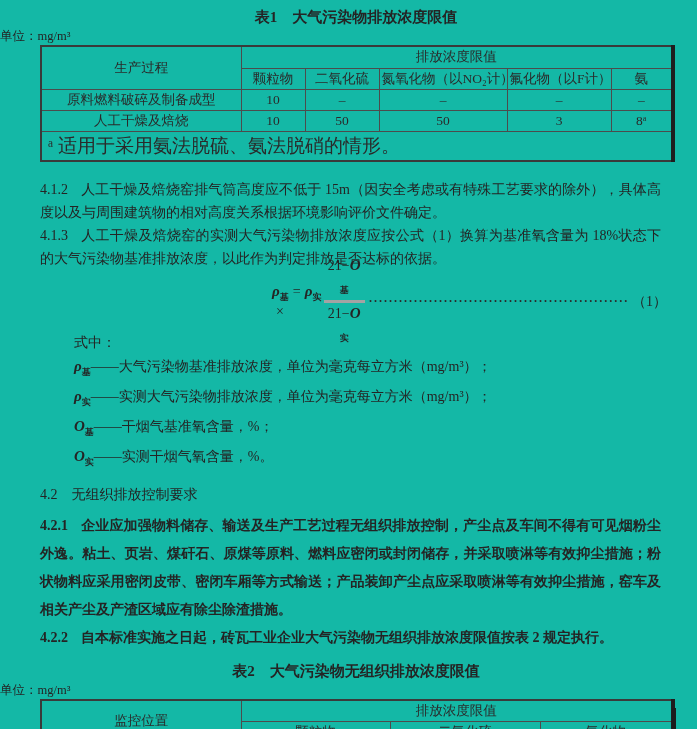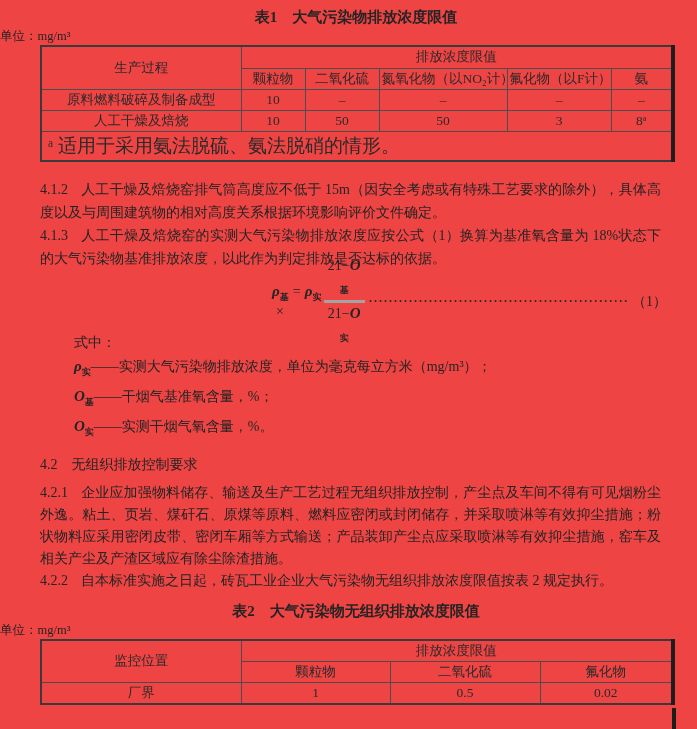--- a/index.html
+++ b/index.html
@@ -1,19 +1,19 @@
 <!DOCTYPE html>
 <html lang="zh"><head>
 <meta charset="utf-8">
 <style>
   html,body{margin:0;padding:0;background:#fff;}
   .page{
     position:relative;
     width:697px;height:729px;
-    background:#ef4444;
+    background:#14b8a6;
     color:#242424;
     font-family:"Liberation Serif","DejaVu Serif",serif;
     font-size:14px;
     overflow:hidden;
     box-sizing:border-box;
     padding-top:8px;
   }
   
   .tbl-title{
     text-align:center;font-weight:bold;font-size:15px;line-height:18px;
@@ -45,21 +45,21 @@
   .para{
     text-align:justify;line-height:23px;margin:0;
     padding:0 36px 0 40px;
   }
   .para .pnum{margin-right:13px;}
   .mt16{margin-top:16px;}
   .sec-head{
     font-weight:normal;line-height:22px;margin:10px 0 0 0;padding-left:40px;
   }
   .sec-head .pnum{margin-right:14px;}
-  .para42{line-height:22px;margin-top:6px;}
+  .para42{line-height:28px;margin-top:6px;font-weight:bold;}
   
   .formula{
     display:flex;align-items:center;
     padding:0 30px 0 272px;margin-top:8px;margin-bottom:6px;height:48px;
   }
   .sym{font-style:italic;font-weight:600;font-size:15px;}
   .fsub{font-size:9px;font-weight:700;vertical-align:-4px;}
   .fop{padding:0 4px;font-size:14px;}
   .frac{
     display:inline-block;text-align:center;vertical-align:middle;
@@ -148,20 +148,21 @@
     <span class="frac">
       <span class="num"><span>21−</span><span class="sym">O</span><span class="fsub">基</span></span>
       <span class="den"><span>21−</span><span class="sym">O</span><span class="fsub">实</span></span>
     </span>
     <span class="leader">····································································</span>
     <span class="f-number">（1）</span>
   </div>
 
   <p class="shizhong">式中：</p>
 
+  <p class="def-line"><span class="sym">ρ</span><span class="fsub">基</span><span>——大气污染物基准排放浓度，单位为毫克每立方米（mg/m³）；</span></p>
   <p class="def-line"><span class="sym">ρ</span><span class="fsub">实</span><span>——实测大气污染物排放浓度，单位为毫克每立方米（mg/m³）；</span></p>
   <p class="def-line"><span class="sym">O</span><span class="fsub">基</span><span>——干烟气基准氧含量，%；</span></p>
   <p class="def-line"><span class="sym">O</span><span class="fsub">实</span><span>——实测干烟气氧含量，%。</span></p>
 
   <p class="sec-head"><span class="pnum">4.2</span><span>无组织排放控制要求</span></p>
 
   <p class="para para42"><span class="pnum">4.2.1</span><span>企业应加强物料储存、输送及生产工艺过程无组织排放控制，产尘点及车间不得有可见烟粉尘外逸。粘土、页岩、煤矸石、原煤等原料、燃料应密闭或封闭储存，并采取喷淋等有效抑尘措施；粉状物料应采用密闭皮带、密闭车厢等方式输送；产品装卸产尘点应采取喷淋等有效抑尘措施，窑车及相关产尘及产渣区域应有除尘除渣措施。</span></p>
 
   <p class="para para42" style="margin-top:0"><span class="pnum">4.2.2</span><span>自本标准实施之日起，砖瓦工业企业大气污染物无组织排放浓度限值按表 2 规定执行。</span></p>
 

